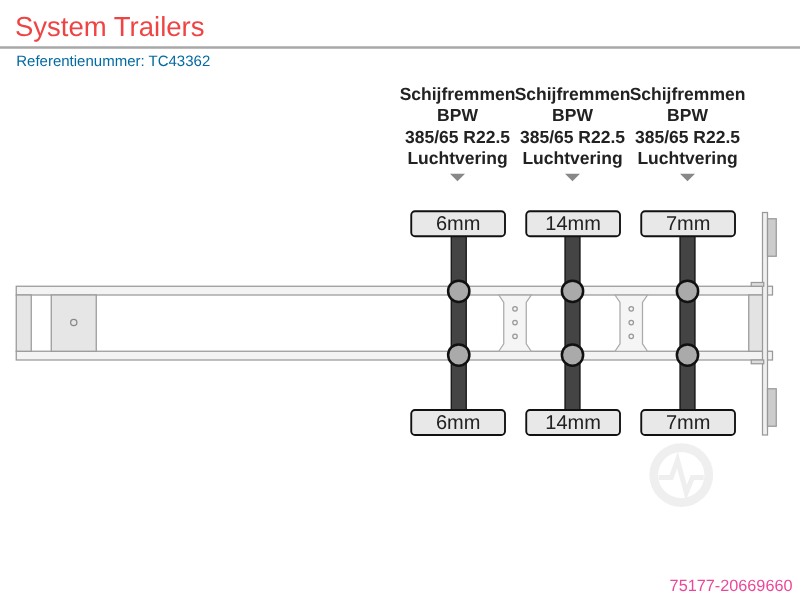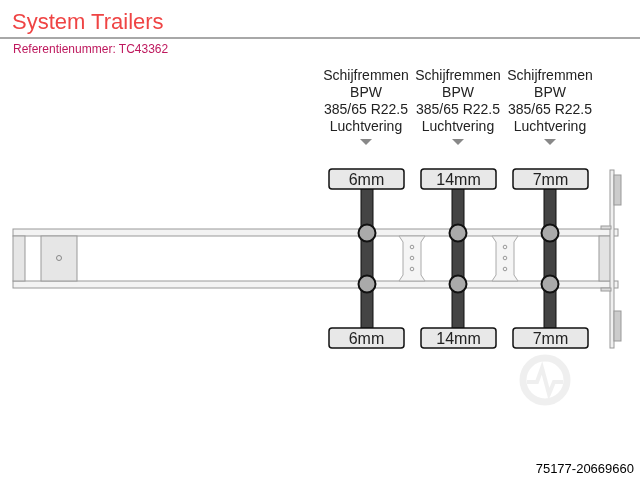--- a/index.html
+++ b/index.html
@@ -1,23 +1,23 @@
 <!DOCTYPE html>
 <html><head>
 <meta charset="utf-8">
 <style>
   html,body{margin:0;padding:0;background:#fff;}
   body{width:640px;height:480px;position:relative;overflow:hidden;font-family:"Liberation Sans",sans-serif;color:#222;}
   .title{position:absolute;left:12px;top:9px;font-size:22px;color:#ef4444;}
   .hr{position:absolute;left:0;top:37px;width:640px;height:2px;background:#a8a8a8;}
-  .ref{position:absolute;left:13px;top:42px;font-size:12px;color:#be185d;}
-  .axle-label{position:absolute;top:67px;width:94px;text-align:center;font-size:14px;line-height:17px;color:#222;}
+  .ref{position:absolute;left:13px;top:42px;font-size:12px;color:#0369a1;}
+  .axle-label{position:absolute;top:67px;width:94px;text-align:center;font-size:14px;line-height:17px;color:#222;font-weight:bold;}
   .arrow{position:absolute;top:139px;width:0;height:0;border-left:6px solid transparent;border-right:6px solid transparent;border-top:6px solid #888;}
   svg{position:absolute;left:0;top:0;}
-  .footer{position:absolute;right:6px;top:461px;font-size:13px;color:#000000;}
+  .footer{position:absolute;right:6px;top:461px;font-size:13px;color:#ec4899;}
 </style>
 </head>
 <body>
 
 <div class="title">System Trailers</div>
 <div class="hr"></div>
 <div class="ref">Referentienummer: TC43362</div>
 
 <div class="axle-label" style="left:319px;">
   <div>Schijfremmen</div>

